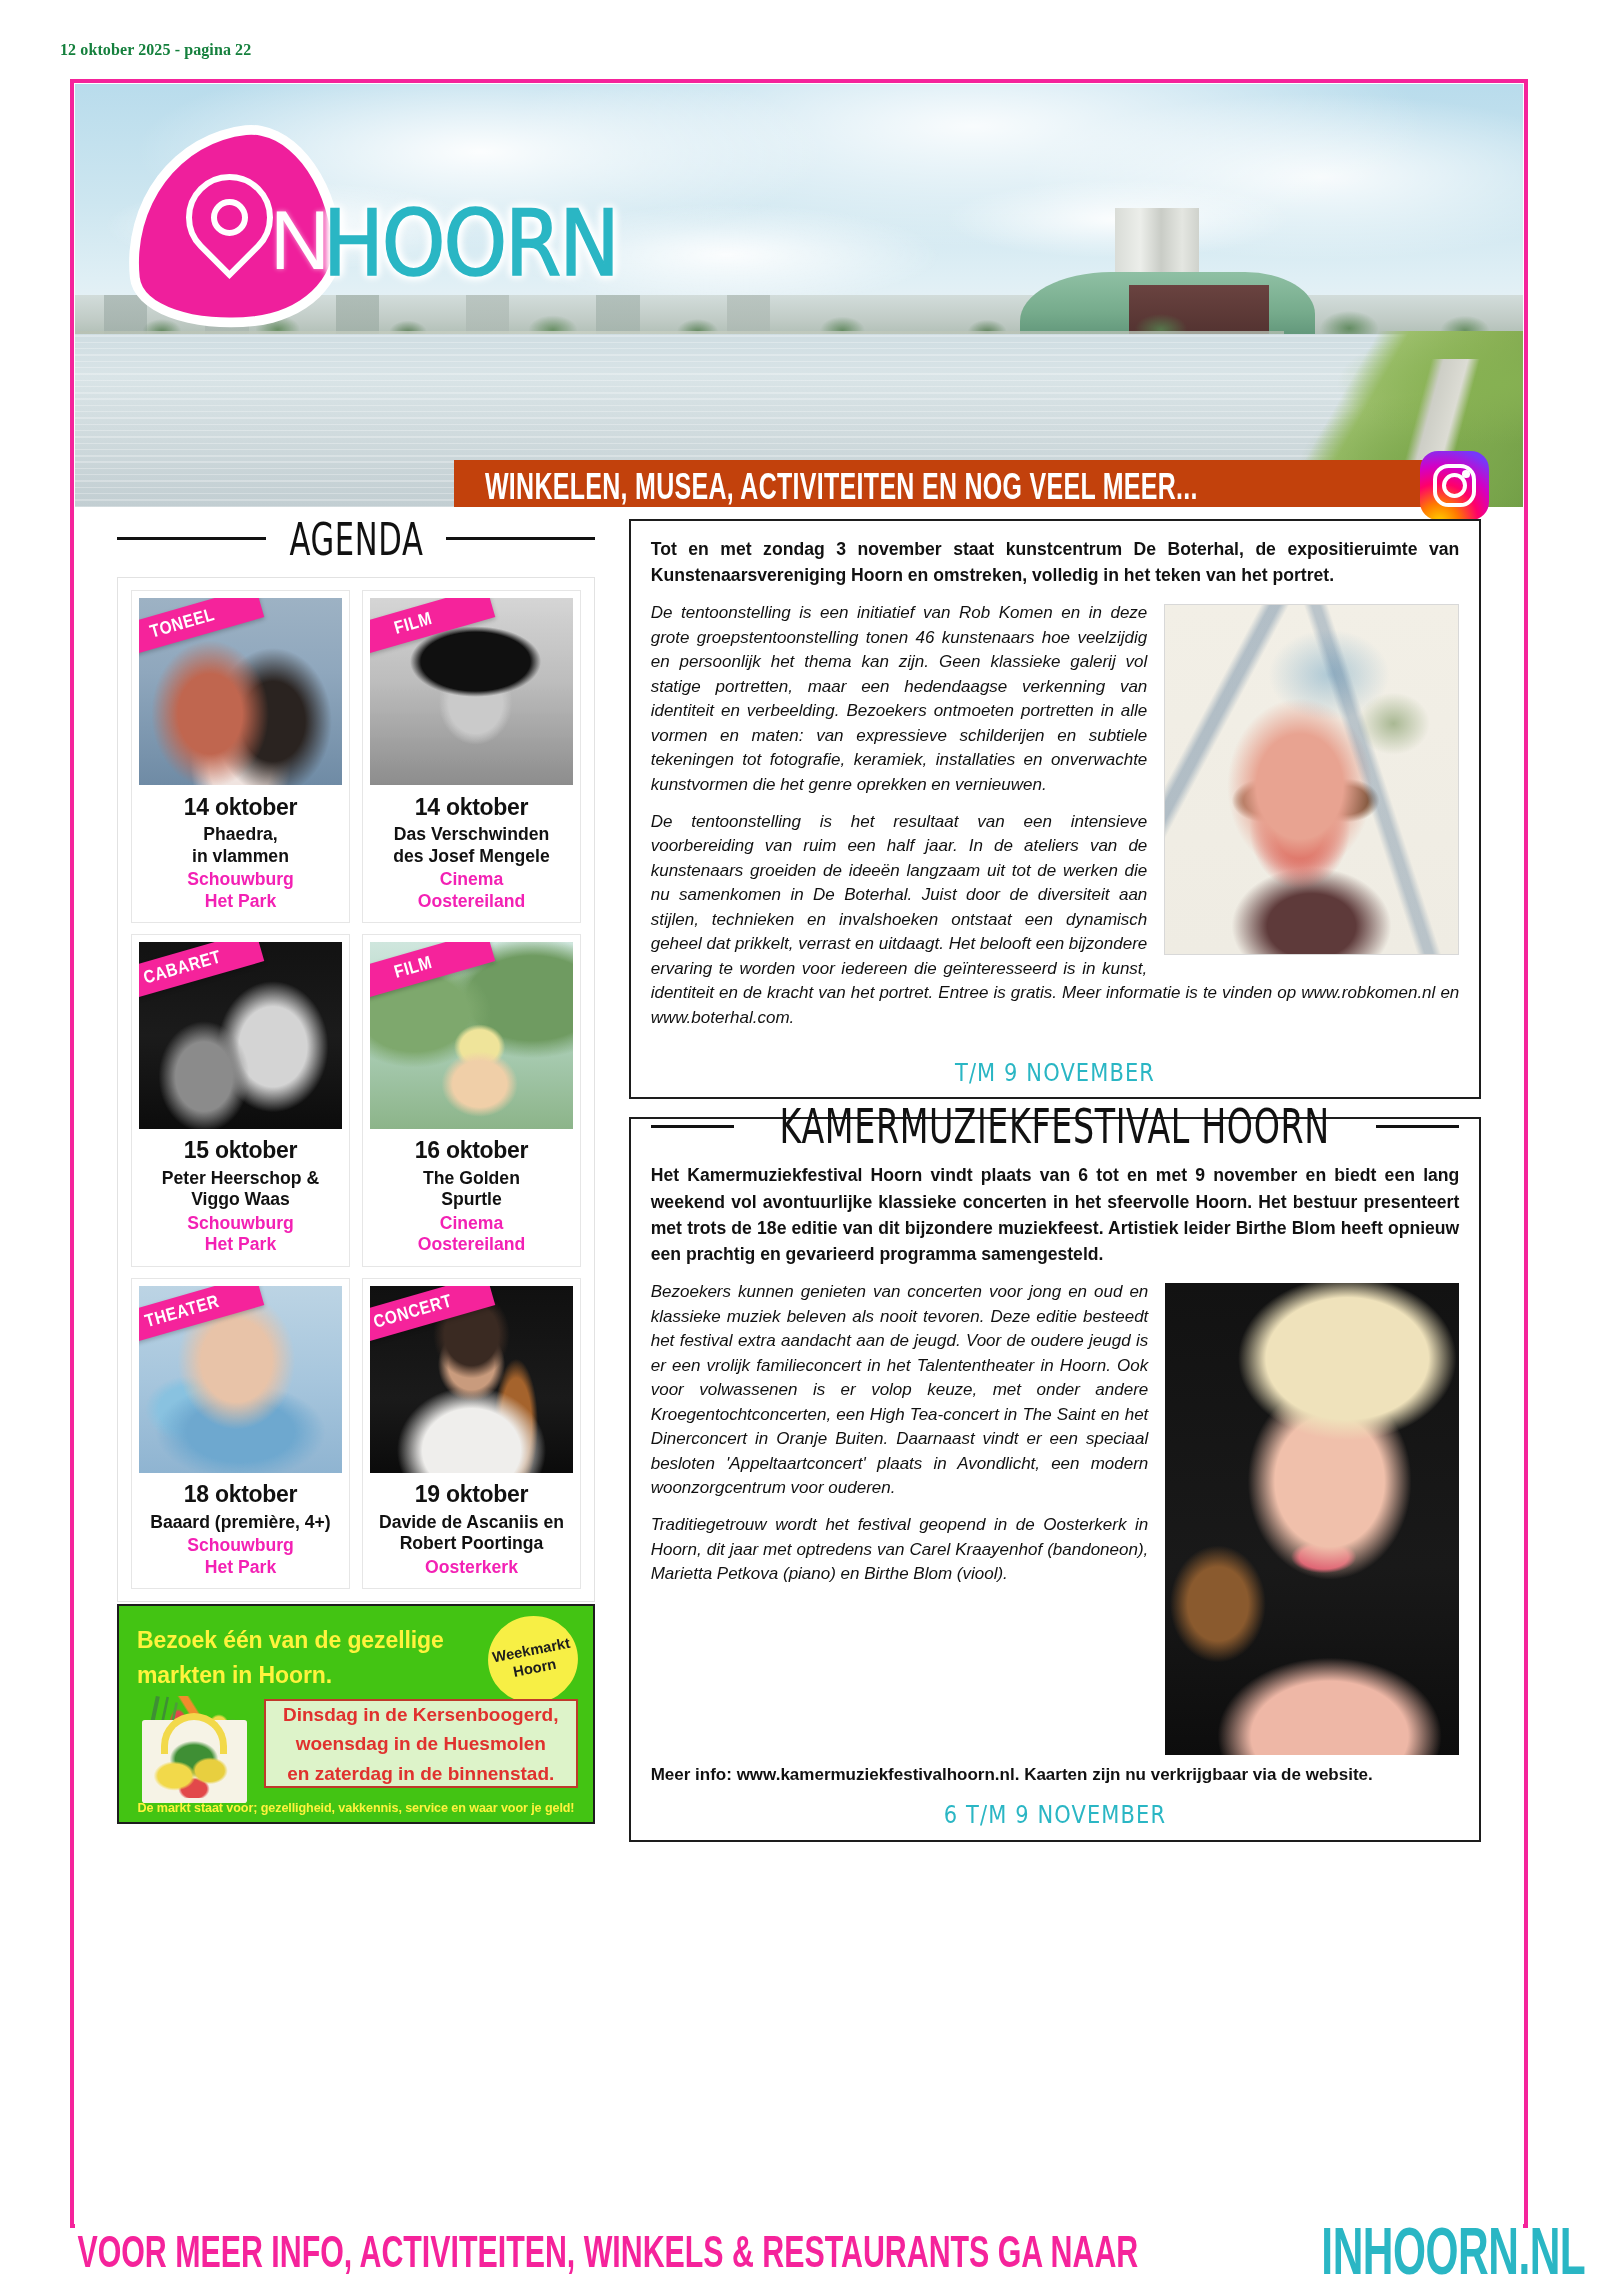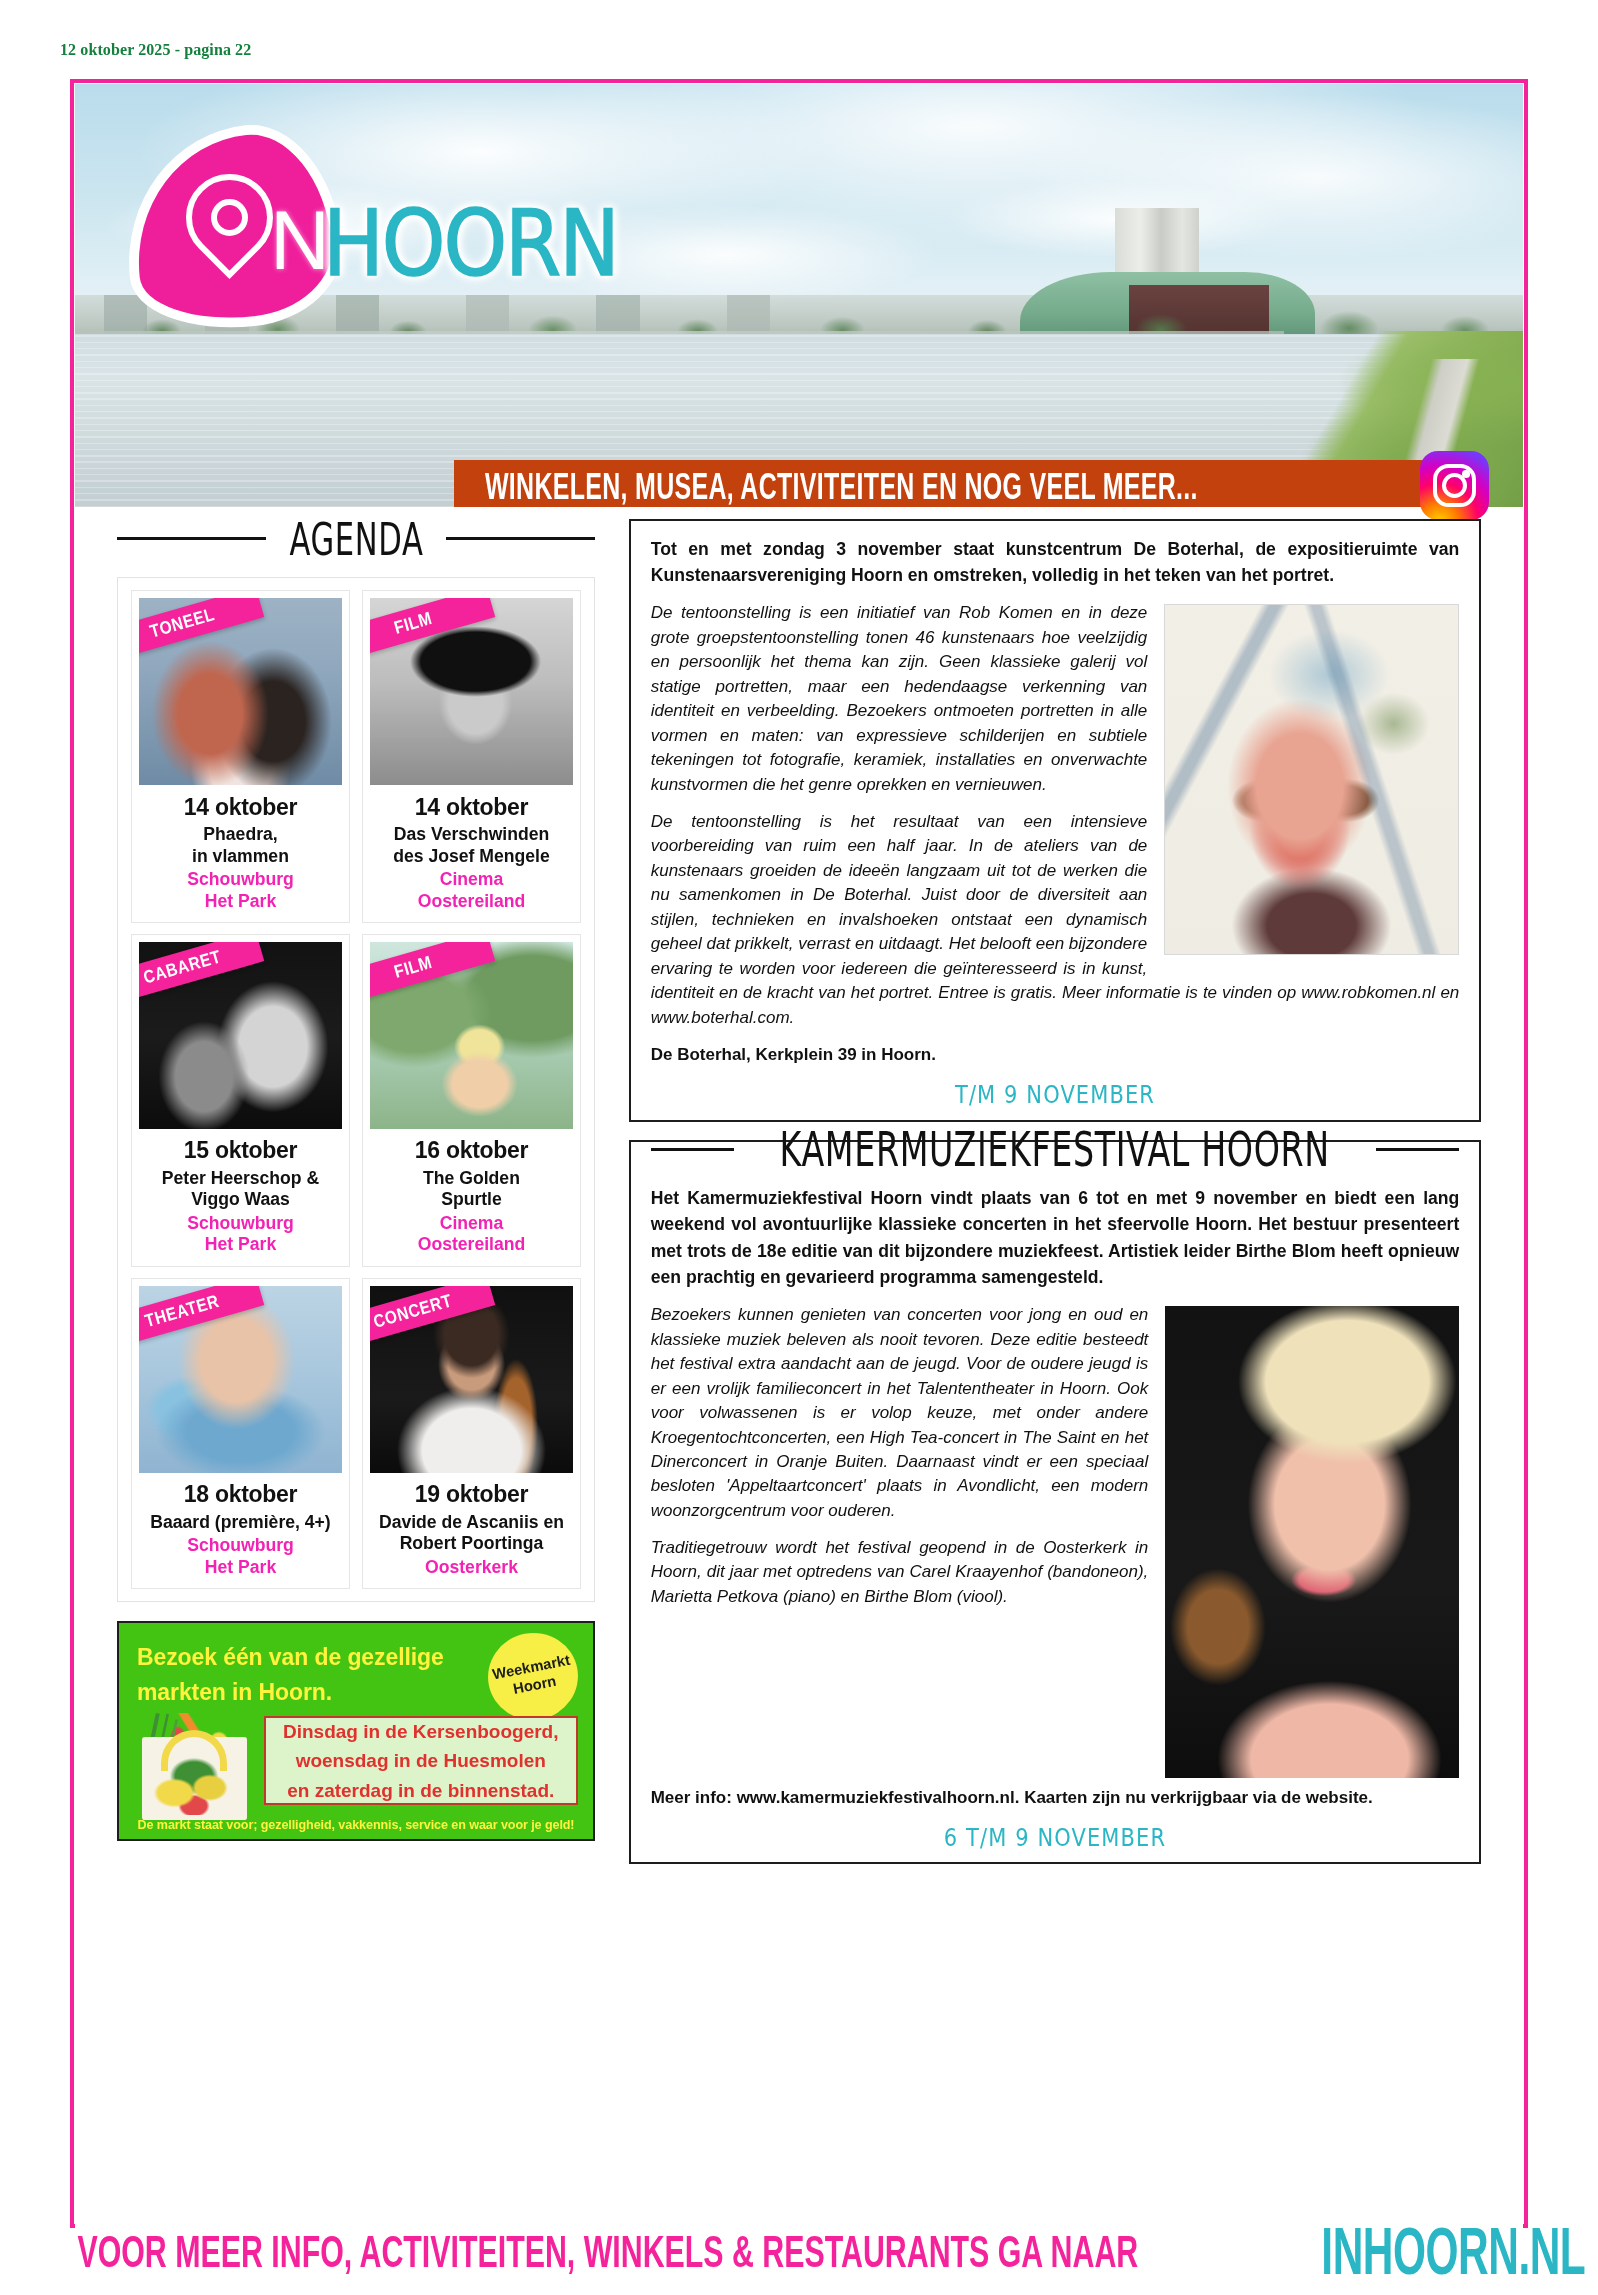--- a/index.html
+++ b/index.html
@@ -284,21 +284,21 @@
     background:
       radial-gradient(ellipse 49px 56px at 50% 26%, #3a2a22 0 55%, transparent 78%),
       radial-gradient(ellipse 42px 46px at 50% 42%, #c99b7d 0 55%, transparent 80%),
       radial-gradient(ellipse 98px 84px at 50% 88%, #efeeec 0 50%, transparent 76%),
       radial-gradient(ellipse 28px 84px at 72% 74%, #a5632c 0 55%, transparent 78%),
       linear-gradient(#101010 0%, #1a1a1a 60%, #0b0b0b 100%);
   }
 
   
   .market-ad{
-    margin-top:19px; position:relative;
+    margin-top:2px; position:relative;
     background:#43c413; border:2.1px solid #1d1d1d;
     padding:17px 18px 0; overflow:hidden;
     height:220px;
   }
   .market-head{
     font-size:23px; font-weight:700; color:#fff33d; line-height:1.5;
     max-width:330px; letter-spacing:-0.1px;
   }
   .market-badge{
     position:absolute; right:15.5px; top:9.8px;
@@ -605,21 +605,20 @@
       <div class="clearfix">
         <div class="art-figure">
           <div class="fig-portrait"></div>
         </div>
         <div class="art-flow">
           <p>De tentoonstelling is een initiatief van Rob Komen en in deze grote groepstentoonstelling tonen 46 kunstenaars hoe veelzijdig en persoonlijk het thema kan zijn. Geen klassieke galerij vol statige portretten, maar een hedendaagse verkenning van identiteit en verbeelding. Bezoekers ontmoeten portretten in alle vormen en maten: van expressieve schilderijen en subtiele tekeningen tot fotografie, keramiek, installaties en onverwachte kunstvormen die het genre oprekken en vernieuwen.</p>
           <p>De tentoonstelling is het resultaat van een intensieve voorbereiding van ruim een half jaar. In de ateliers van de kunstenaars groeiden de ideeën langzaam uit tot de werken die nu samenkomen in De Boterhal. Juist door de diversiteit aan stijlen, technieken en invalshoeken ontstaat een dynamisch geheel dat prikkelt, verrast en uitdaagt. Het belooft een bijzondere ervaring te worden voor iedereen die geïnteresseerd is in kunst, identiteit en de kracht van het portret. Entree is gratis. Meer informatie is te vinden op www.robkomen.nl en www.boterhal.com.</p>
         </div>
       </div>
 
-      <div class="art-contact">De Boterhal, Kerkplein 39 in Hoorn.</div>
       <div class="art-date">T/M 9 NOVEMBER</div>
     </div>
 
     <div class="article">
       <div class="art-head">
         <div class="rule"></div>
         <div class="sec-title big">KAMERMUZIEKFESTIVAL HOORN</div>
         <div class="rule"></div>
       </div>
 

